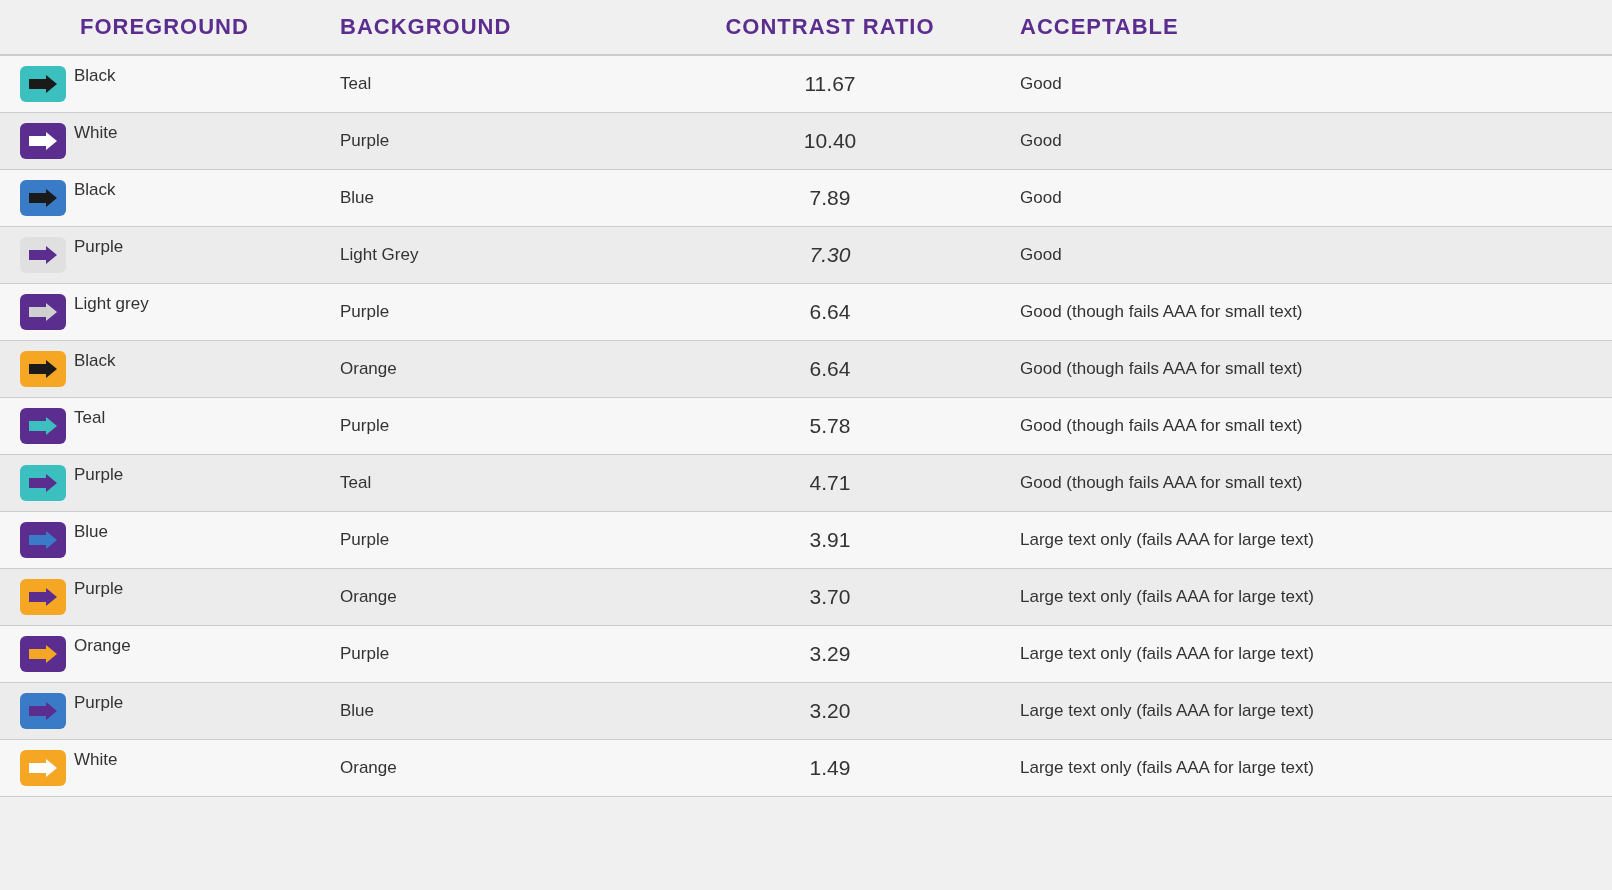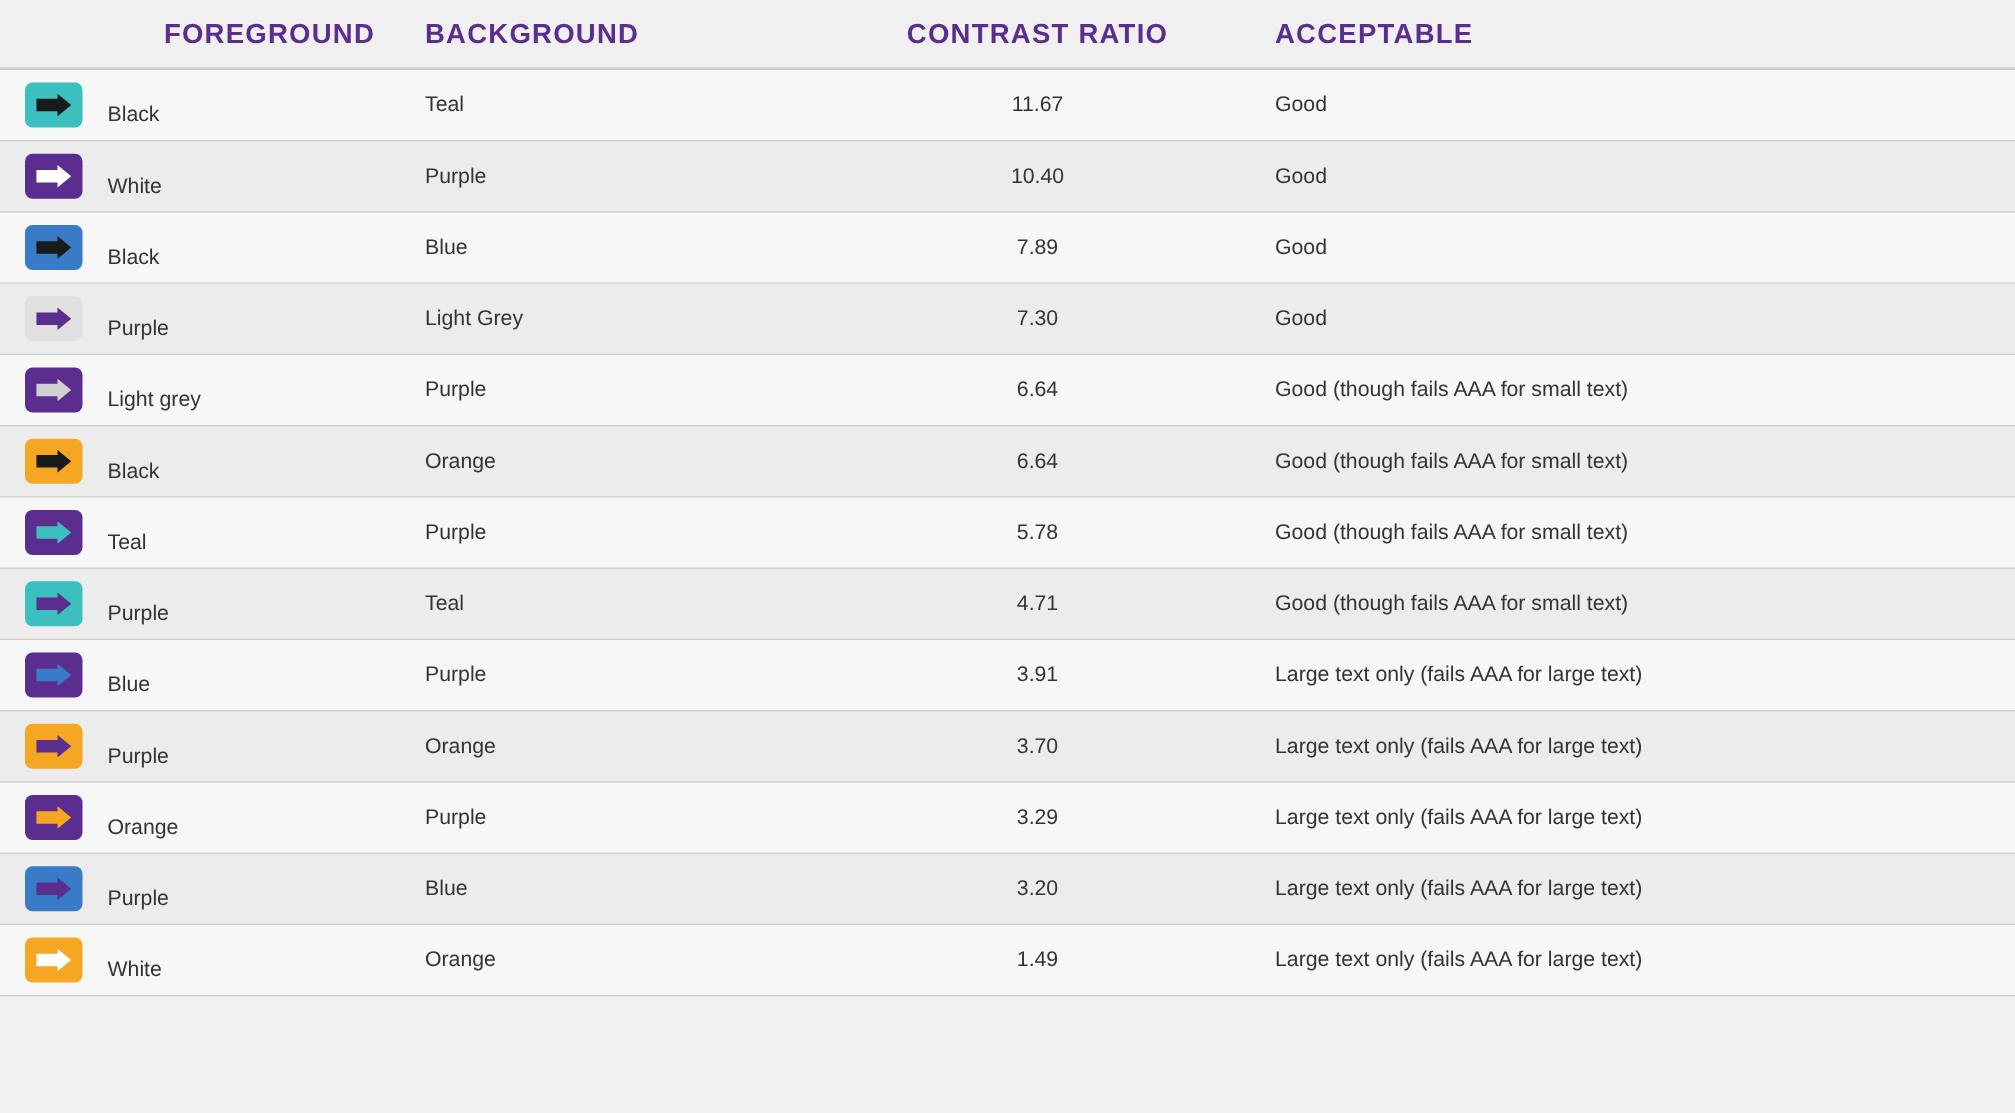--- a/index.html
+++ b/index.html
@@ -44,58 +44,58 @@
     }
     tbody tr:nth-child(even) {
       background: #ececec;
     }
     tbody td {
       padding: 10px 20px;
       vertical-align: middle;
     }
     .icon-cell {
       display: flex;
-      align-items: flex-end;
-      gap: 20px;
+      align-items: flex-start;
+      gap: 8px;
     }
     .arrow-badge {
       display: inline-flex;
       align-items: center;
       justify-content: center;
       width: 46px;
       height: 36px;
       border-radius: 6px;
       flex-shrink: 0;
     }
     .arrow-badge svg {
       width: 28px;
       height: 20px;
     }
     td.col-ratio {
       text-align: center;
-      font-size: 17px;
+      font-size: 21px;
     }
     td.col-acceptable {
       font-size: 17px;
     }
     .fg-text {
       font-size: 17px;
     }
     .bg-text {
       font-size: 17px;
     }
   </style>
 </head>
 <body>
 
 <div class="table-container">
   <table>
     <thead>
       <tr>
-        <th style="width:320px; padding-left:104px;text-align:right;">FOREGROUND</th>
+        <th style="width:320px; padding-left:80px;">FOREGROUND</th>
         <th style="width:340px;">BACKGROUND</th>
         <th class="col-ratio" style="width:340px;">CONTRAST RATIO</th>
         <th style="width:612px;">ACCEPTABLE</th>
       </tr>
     </thead>
     <tbody id="table-body">
     <tr>
           <td style="width: 320px; padding-left: 20px;">
             <div class="icon-cell">
               <span class="arrow-badge" style="background-color: rgb(59, 191, 191);">
@@ -145,21 +145,21 @@
             <div class="icon-cell">
               <span class="arrow-badge" style="background-color: rgb(224, 224, 224);">
                 <svg viewBox="0 0 28 20" xmlns="http://www.w3.org/2000/svg">
       <polygon points="0,5 17,5 17,1 28,10 17,19 17,15 0,15" fill="#5b2d8e"></polygon>
     </svg>
               </span>
               <span class="fg-text">Purple</span>
             </div>
           </td>
           <td style="width: 340px;"><span class="bg-text">Light Grey</span></td>
-          <td class="col-ratio" style="width: 340px;">7.30</td>
+          <td class="col-ratio" style="width: 340px; font-style: italic;">7.30</td>
           <td class="col-acceptable" style="width: 612px;">Good</td>
         </tr>
         <tr>
           <td style="width: 320px; padding-left: 20px;">
             <div class="icon-cell">
               <span class="arrow-badge" style="background-color: rgb(91, 45, 142);">
                 <svg viewBox="0 0 28 20" xmlns="http://www.w3.org/2000/svg">
       <polygon points="0,5 17,5 17,1 28,10 17,19 17,15 0,15" fill="#d0d0d0"></polygon>
     </svg>
               </span>

